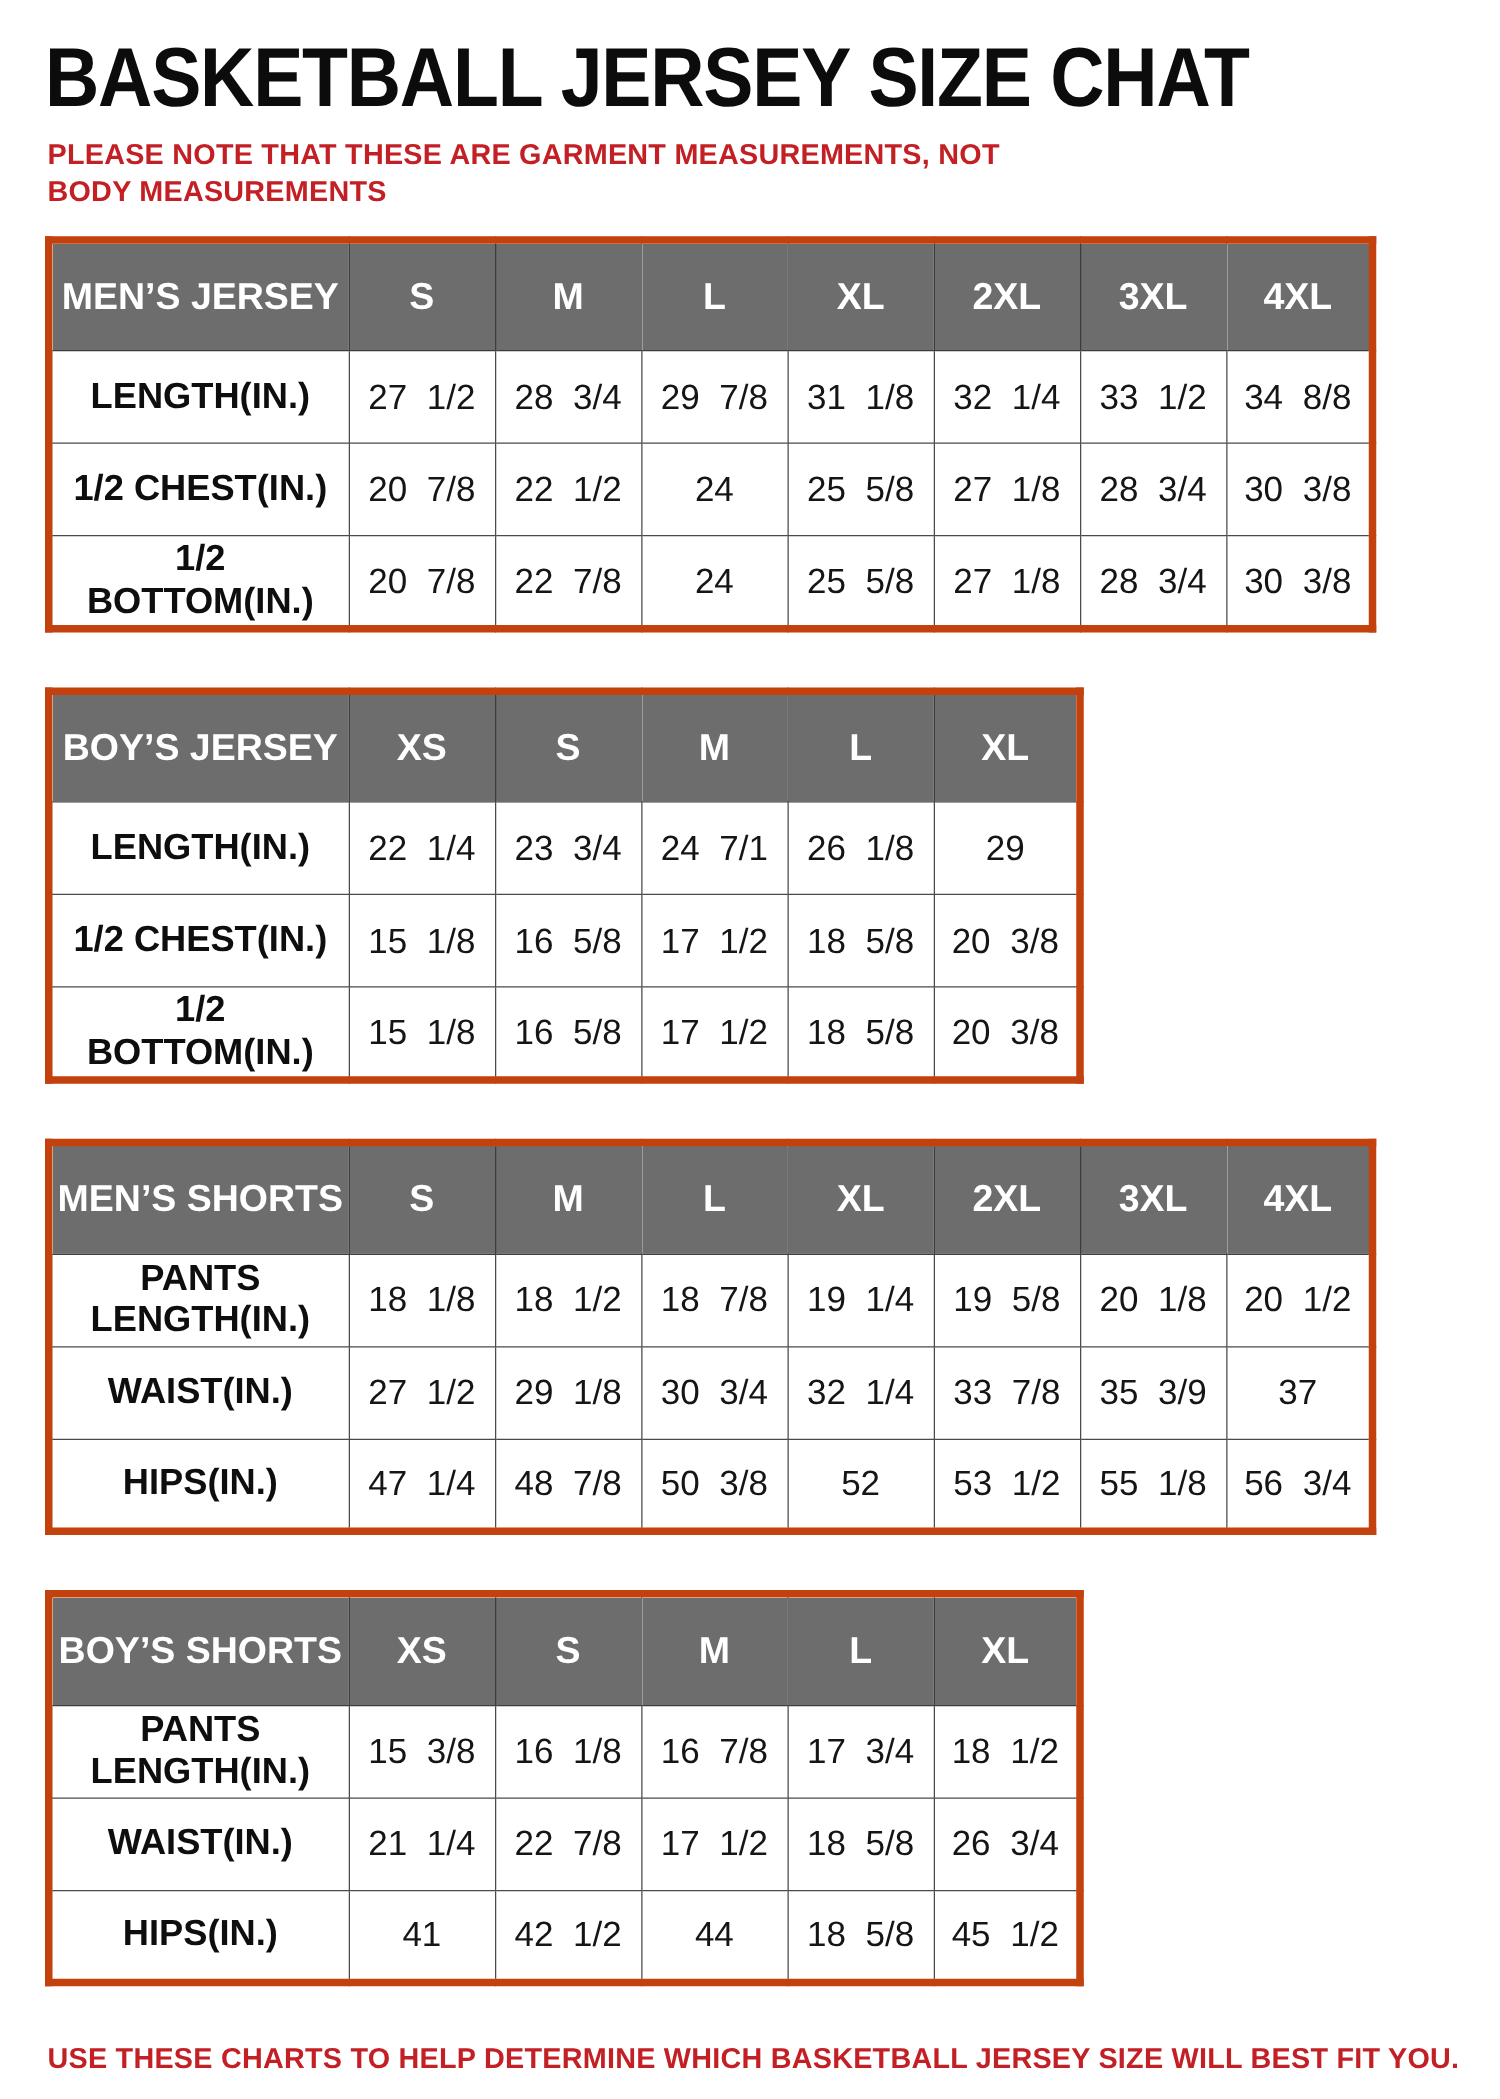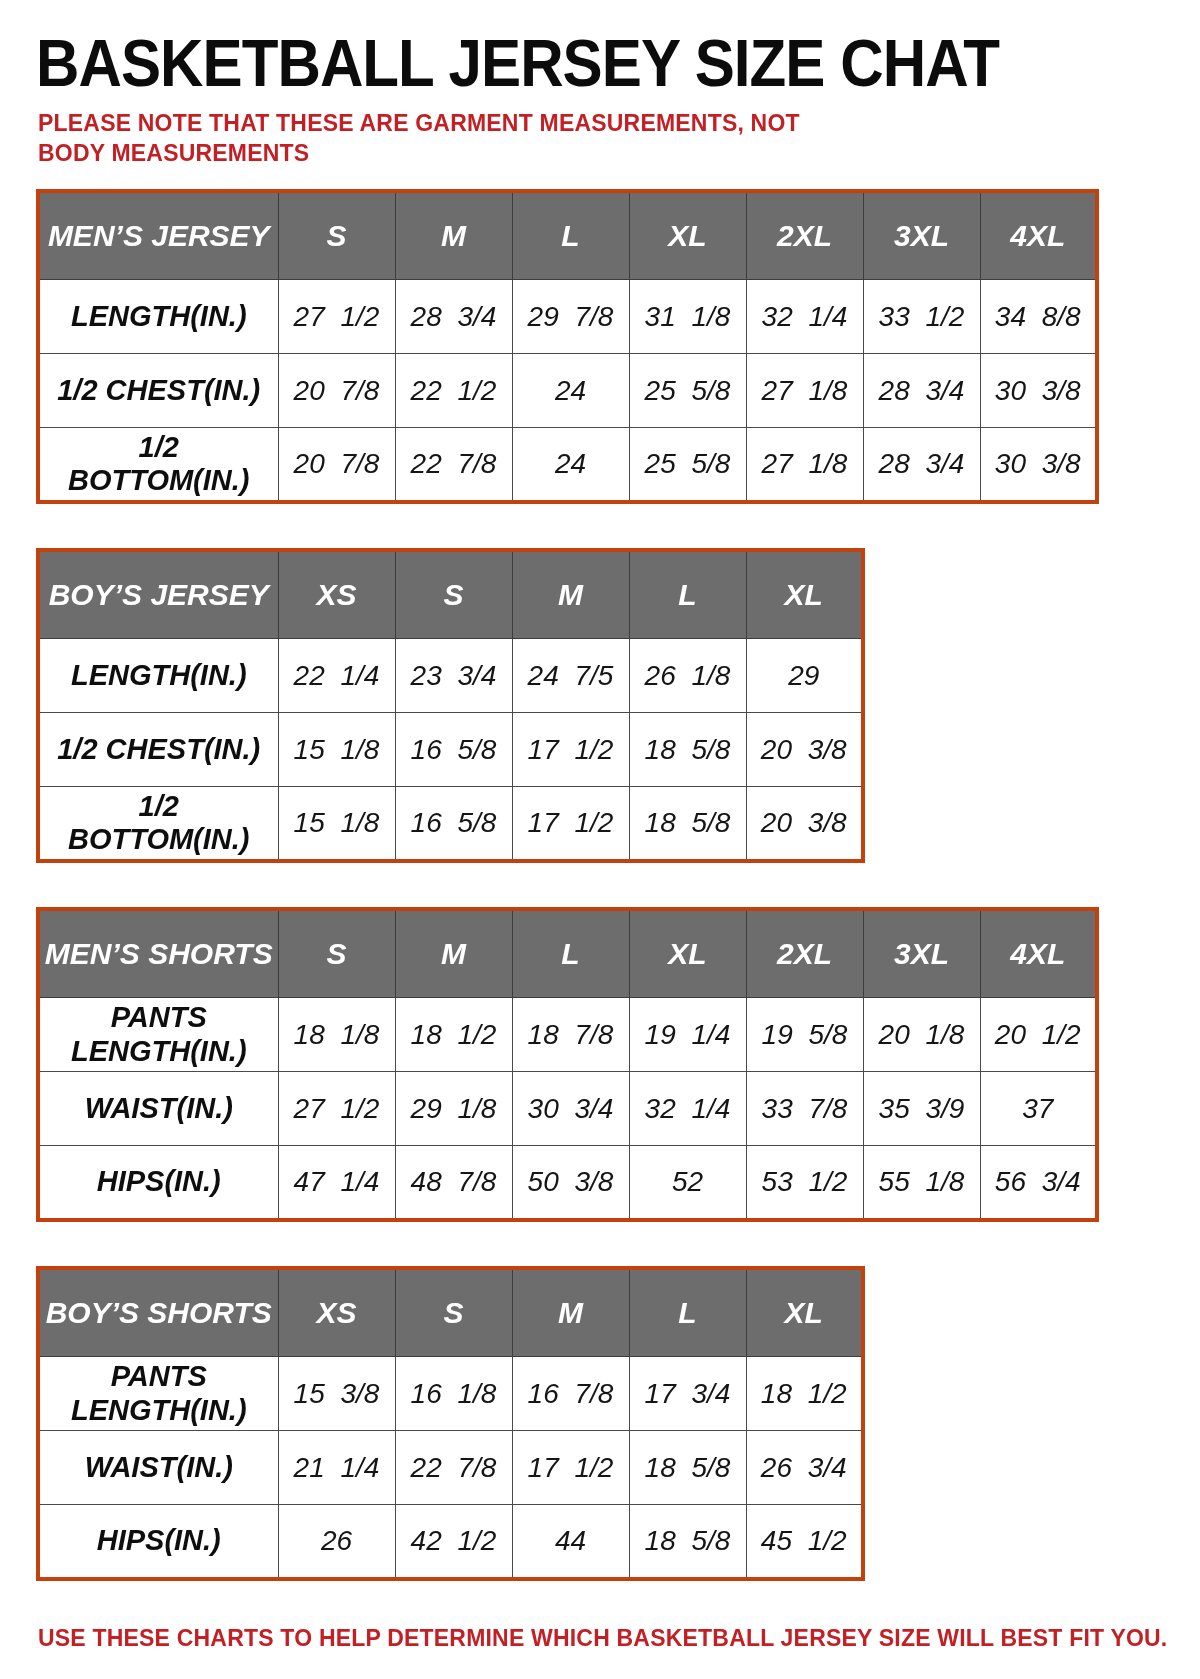--- a/index.html
+++ b/index.html
@@ -32,22 +32,21 @@
     font-size: 23px;
     line-height: 1.3;
     max-width: 820px;
     margin: 0 0 20px 2px;
     letter-spacing: 0.2px;
   }
   .tblwrap { margin: 0 0 44px 0; }
   table {
     border-collapse: collapse;
     table-layout: fixed;
-    border: 4px solid #c2410c;
-    font-style: italic;
+    border: 6px solid #c2410c;
   }
   .wide table  { width: 1058px; }
   .narrow table { width: 824px; }
   th, td {
     border: 1.5px solid #4a4a4a;
     text-align: center;
     vertical-align: middle;
     padding: 2px 4px;
     box-sizing: border-box;
     overflow: hidden;
@@ -169,21 +168,21 @@
             <th>M</th>
             <th>L</th>
             <th>XL</th>
           </tr>
         </thead>
         <tbody>
           <tr>
             <th>LENGTH(IN.)</th>
             <td>22 1/4</td>
             <td>23 3/4</td>
-            <td>24 7/5</td>
+            <td>24 7/1</td>
             <td>26 1/8</td>
             <td>29</td>
           </tr>
           <tr>
             <th>1/2 CHEST(IN.)</th>
             <td>15 1/8</td>
             <td>16 5/8</td>
             <td>17 1/2</td>
             <td>18 5/8</td>
             <td>20 3/8</td>
@@ -289,21 +288,21 @@
           <tr>
             <th>WAIST(IN.)</th>
             <td>21 1/4</td>
             <td>22 7/8</td>
             <td>17 1/2</td>
             <td>18 5/8</td>
             <td>26 3/4</td>
           </tr>
           <tr>
             <th>HIPS(IN.)</th>
-            <td>26</td>
+            <td>41</td>
             <td>42 1/2</td>
             <td>44</td>
             <td>18 5/8</td>
             <td>45 1/2</td>
           </tr>
         </tbody>
       </table>
     </div>
 
   <p class="footer">USE THESE CHARTS TO HELP DETERMINE WHICH BASKETBALL JERSEY SIZE WILL BEST FIT YOU.</p>

